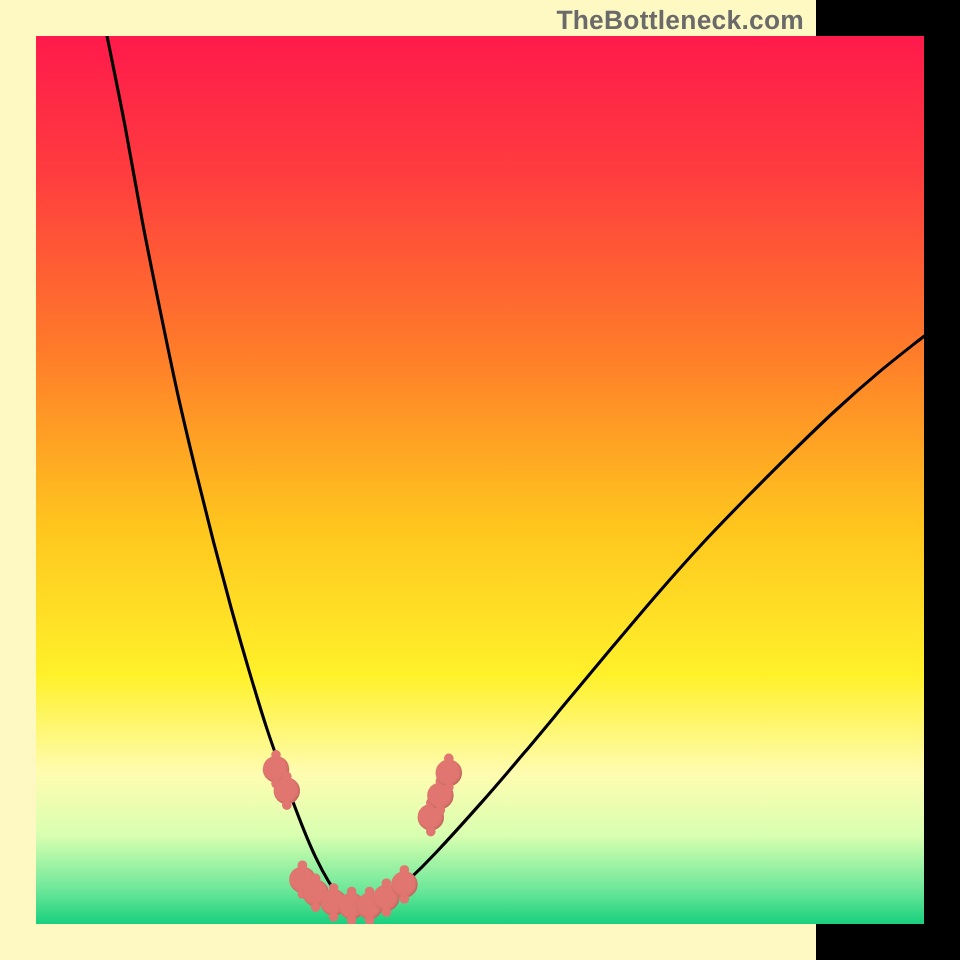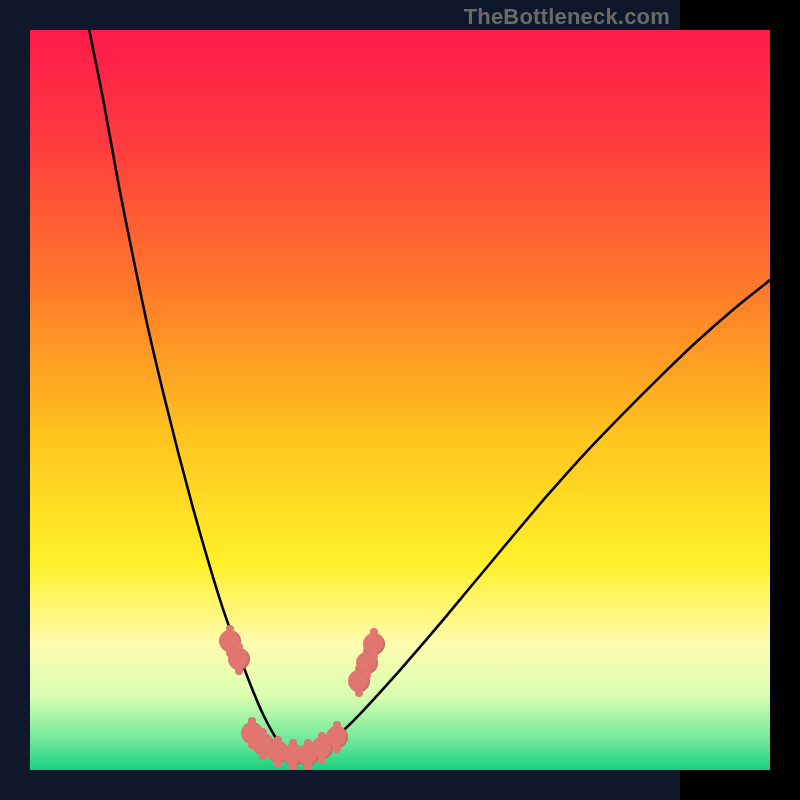--- a/index.html
+++ b/index.html
@@ -8,21 +8,21 @@
     width: 800px;
     height: 800px;
     overflow: hidden;
     background: #000;
     font-family: Arial, Helvetica, sans-serif;
   }
   .frame {
     position: relative;
     width: 680px;
     height: 800px;
-    background: #0f172a;
+    background: #fef9c3;
   }
   .plot {
     position: absolute;
     left: 30px;
     top: 30px;
     width: 740px;
     height: 740px;
     overflow: hidden;
   }
   .gradient {

